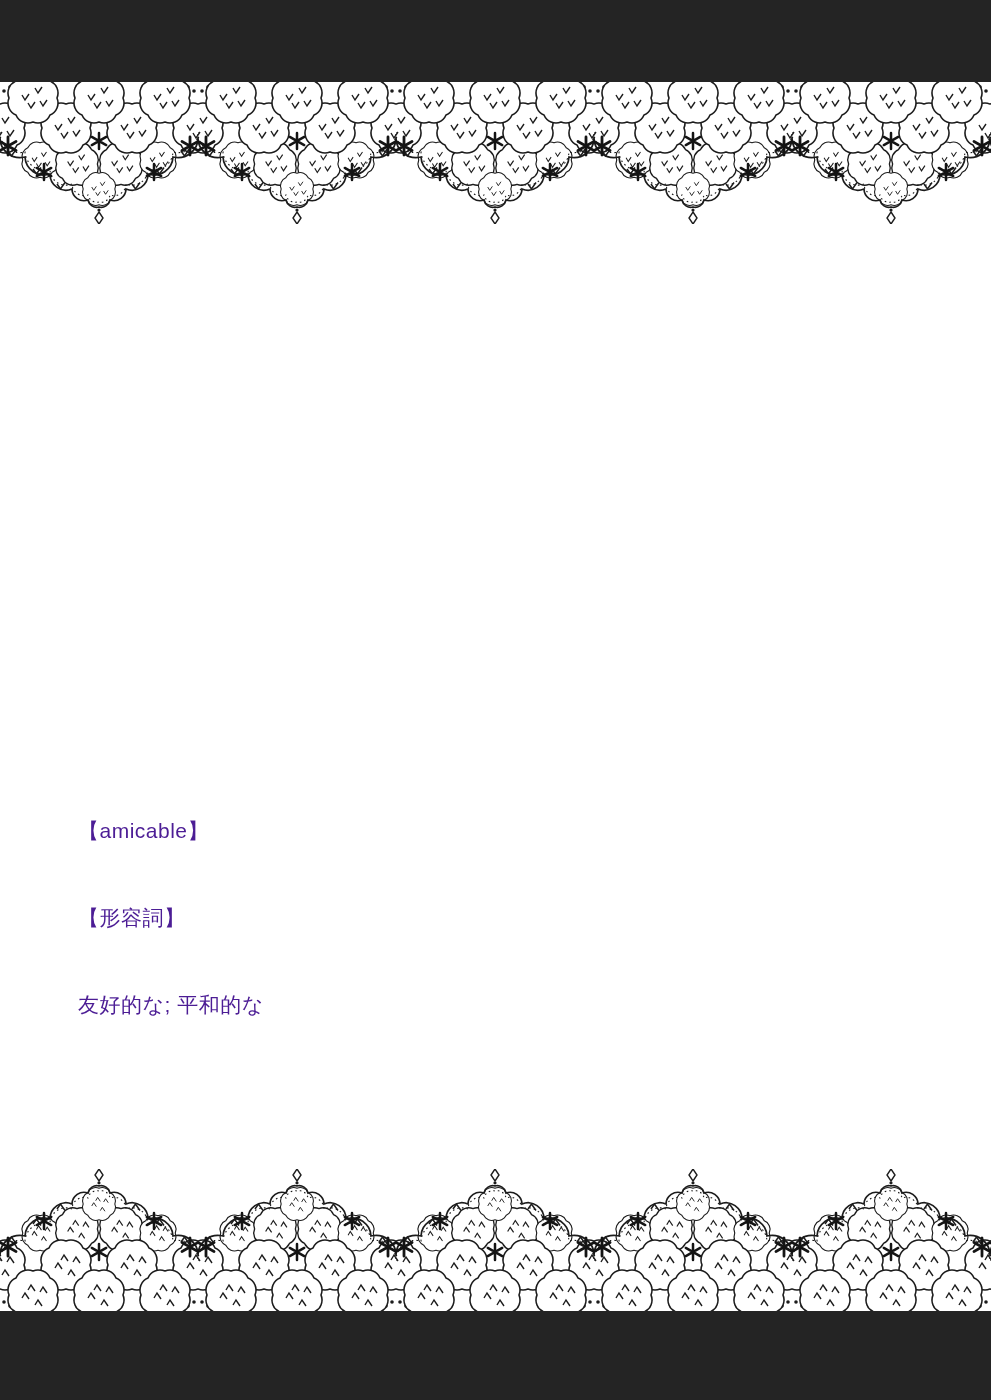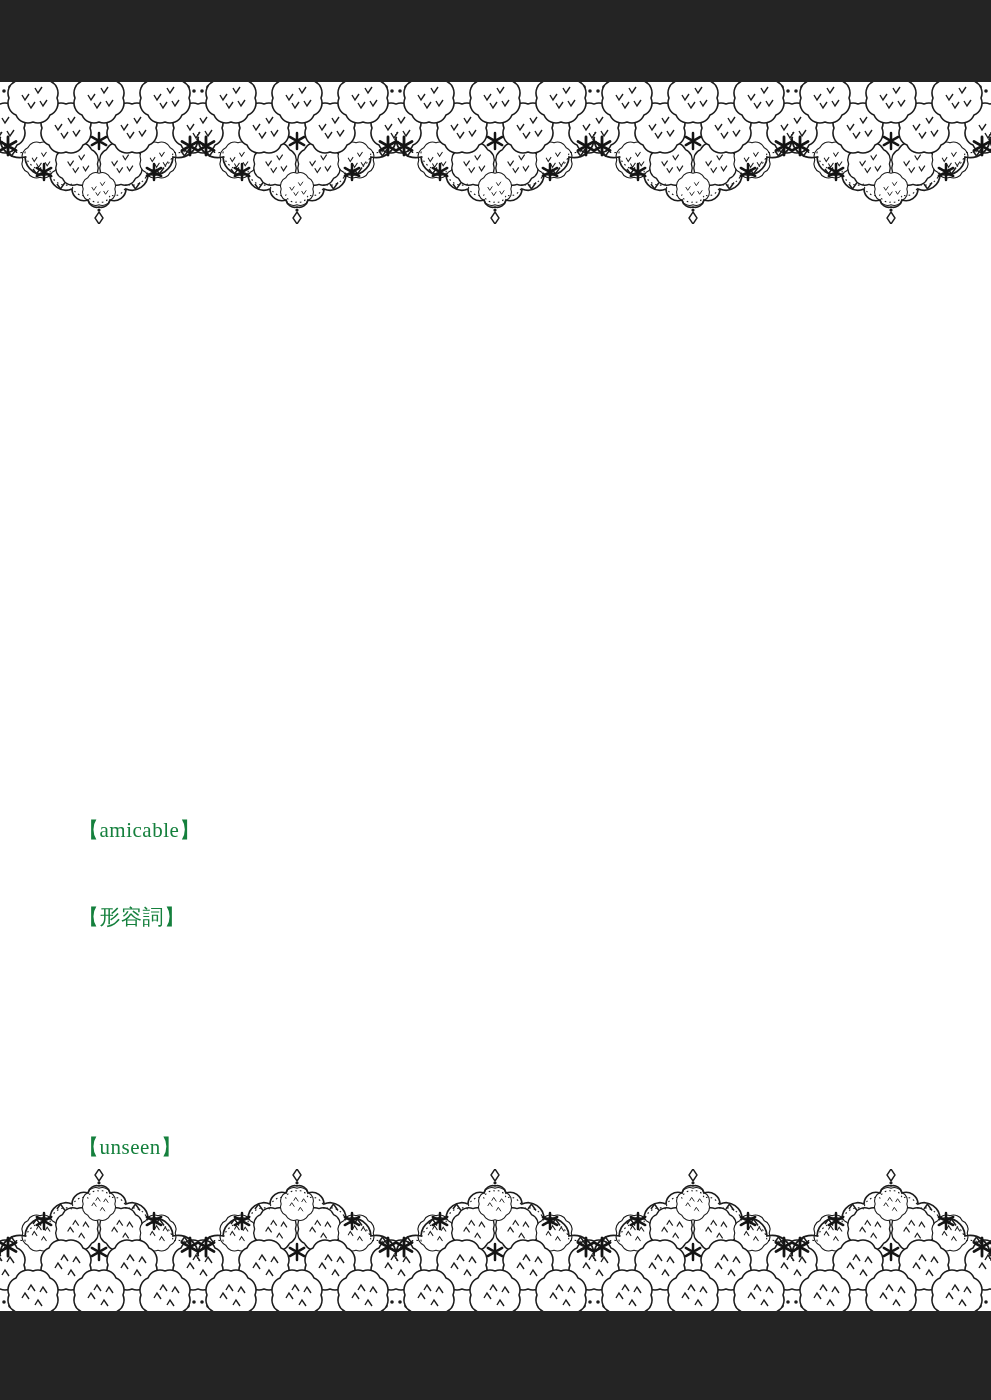--- a/index.html
+++ b/index.html
@@ -1,22 +1,22 @@
 <!DOCTYPE html>
 <html><head>
 <meta charset="utf-8">
 <style>
   html,body{margin:0;padding:0;background:#ffffff;}
   .page{
     position:relative;
     width:991px;height:1400px;
     background:#ffffff;
     overflow:hidden;
-    font-family:Liberation Serif, serif;
-    color:#15803d;
+    font-family:Liberation Sans, sans-serif;
+    color:#4c1d95;
   }
   .bar{position:absolute;left:0;width:991px;background:#242424;}
   .bar-top{top:0;height:82px;}
   .bar-bottom{top:1311px;height:89px;}
   .lace{position:absolute;left:0;display:block;}
   .lace-top{top:82px;}
   .lace-bottom{top:1169px;transform:scaleY(-1);}
   .dict{
     position:absolute;left:78px;top:700px;
     font-size:21px;line-height:29px;letter-spacing:0.5px;
@@ -95,20 +95,21 @@
         <path d="M99,130 l4,6 l-4,6 l-4,-6 Z" fill="#ffffff" stroke="#1c1c1c" stroke-width="1.4"></path>
       </pattern>
     </defs>
     <rect x="0" y="0" width="991" height="142" fill="url(#laceTile)"></rect>
   </svg>
 
   <div class="dict">
     <div class="entry">
       <div>【amicable】</div>
       <div>【形容詞】</div>
+      <div>友好的な; 平和的な</div>
     </div>
     <div class="entry">
       <div>【unseen】</div>
       <div>【形容詞】</div>
       <div>1(目に)見えない</div>
       
     </div>
     
   </div>
 

